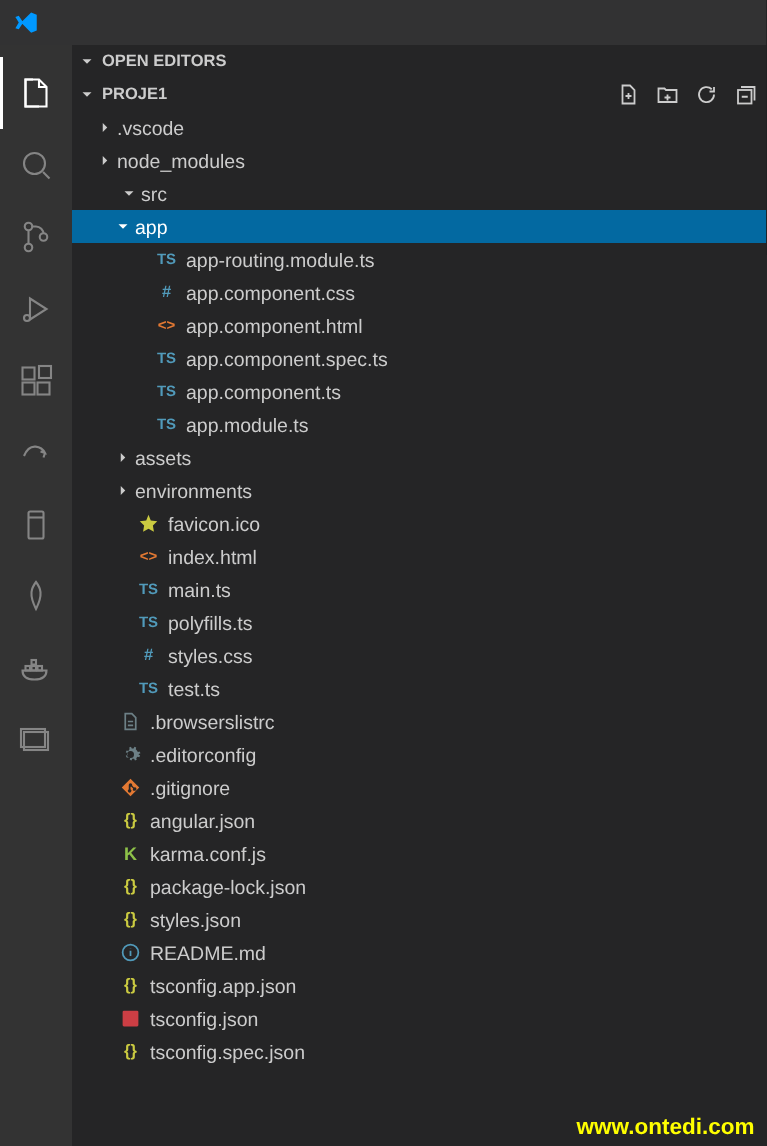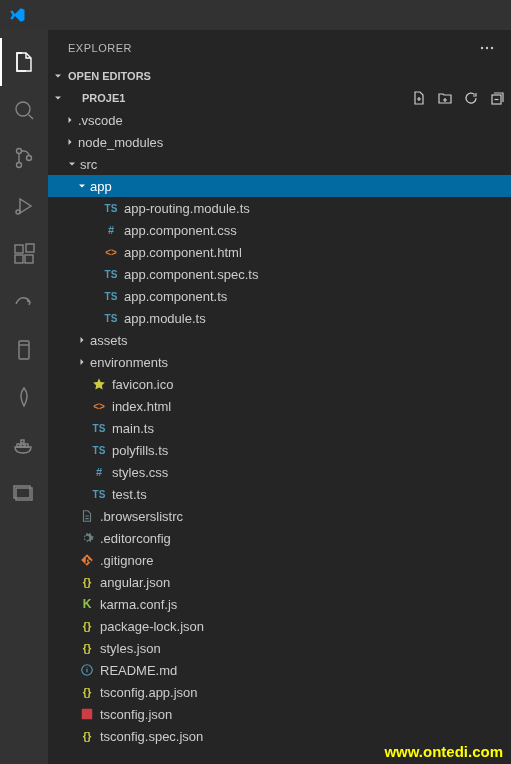--- a/index.html
+++ b/index.html
@@ -210,42 +210,32 @@
     </div>
     <div class="activity-item">
       <svg width="24" height="24" viewBox="0 0 24 24" fill="none" stroke="currentColor" stroke-width="1.4">
           <rect x="4" y="6" width="16" height="12"></rect>
           <rect x="2" y="4" width="16" height="12"></rect>
         </svg>
     </div>
   </div>
 
   <div class="sidebar">
-    <div class="sidebar-header">
-      <span>EXPLORER</span>
-      <span class="more-icon">
-        <svg width="16" height="16" viewBox="0 0 16 16" fill="currentColor">
-            <circle cx="3" cy="8" r="1.2"></circle>
-            <circle cx="8" cy="8" r="1.2"></circle>
-            <circle cx="13" cy="8" r="1.2"></circle>
-          </svg>
-      </span>
-    </div>
 
     <div class="section-header">
       <span class="chev">
         <svg width="12" height="12" viewBox="0 0 16 16" fill="currentColor">
             <path d="M4 6l4 4 4-4z"></path>
           </svg>
       </span>
       <span>OPEN EDITORS</span>
     </div>
 
     <div class="section-header project">
-      <div style="display:flex;align-items:center;gap:16px;">
+      <div style="display:flex;align-items:center;gap:2px;">
         <span class="chev">
           <svg width="12" height="12" viewBox="0 0 16 16" fill="currentColor">
               <path d="M4 6l4 4 4-4z"></path>
             </svg>
         </span>
         <span>PROJE1</span>
       </div>
       <div class="project-actions">
         <span class="act">
           <svg width="16" height="16" viewBox="0 0 16 16" fill="none" stroke="currentColor" stroke-width="1.2">
@@ -284,21 +274,21 @@
           <span class="label">.vscode</span>
         </div>
         <div class="tree-row" style="padding-left: 14px;">
           <span class="twisty">
             <svg width="12" height="12" viewBox="0 0 16 16" fill="currentColor">
               <path d="M6 4l4 4-4 4z"></path>
             </svg>
           </span>
           <span class="label">node_modules</span>
         </div>
-        <div class="tree-row" style="padding-left: 16px;">
+        <div class="tree-row" style="padding-left: 30px;">
           <span class="twisty">
             <svg width="12" height="12" viewBox="0 0 16 16" fill="currentColor">
               <path d="M4 6l4 4 4-4z"></path>
             </svg>
           </span>
           <span class="label">src</span>
         </div>
         <div class="tree-row selected" style="padding-left: 26px;">
           <span class="twisty">
             <svg width="12" height="12" viewBox="0 0 16 16" fill="currentColor">

